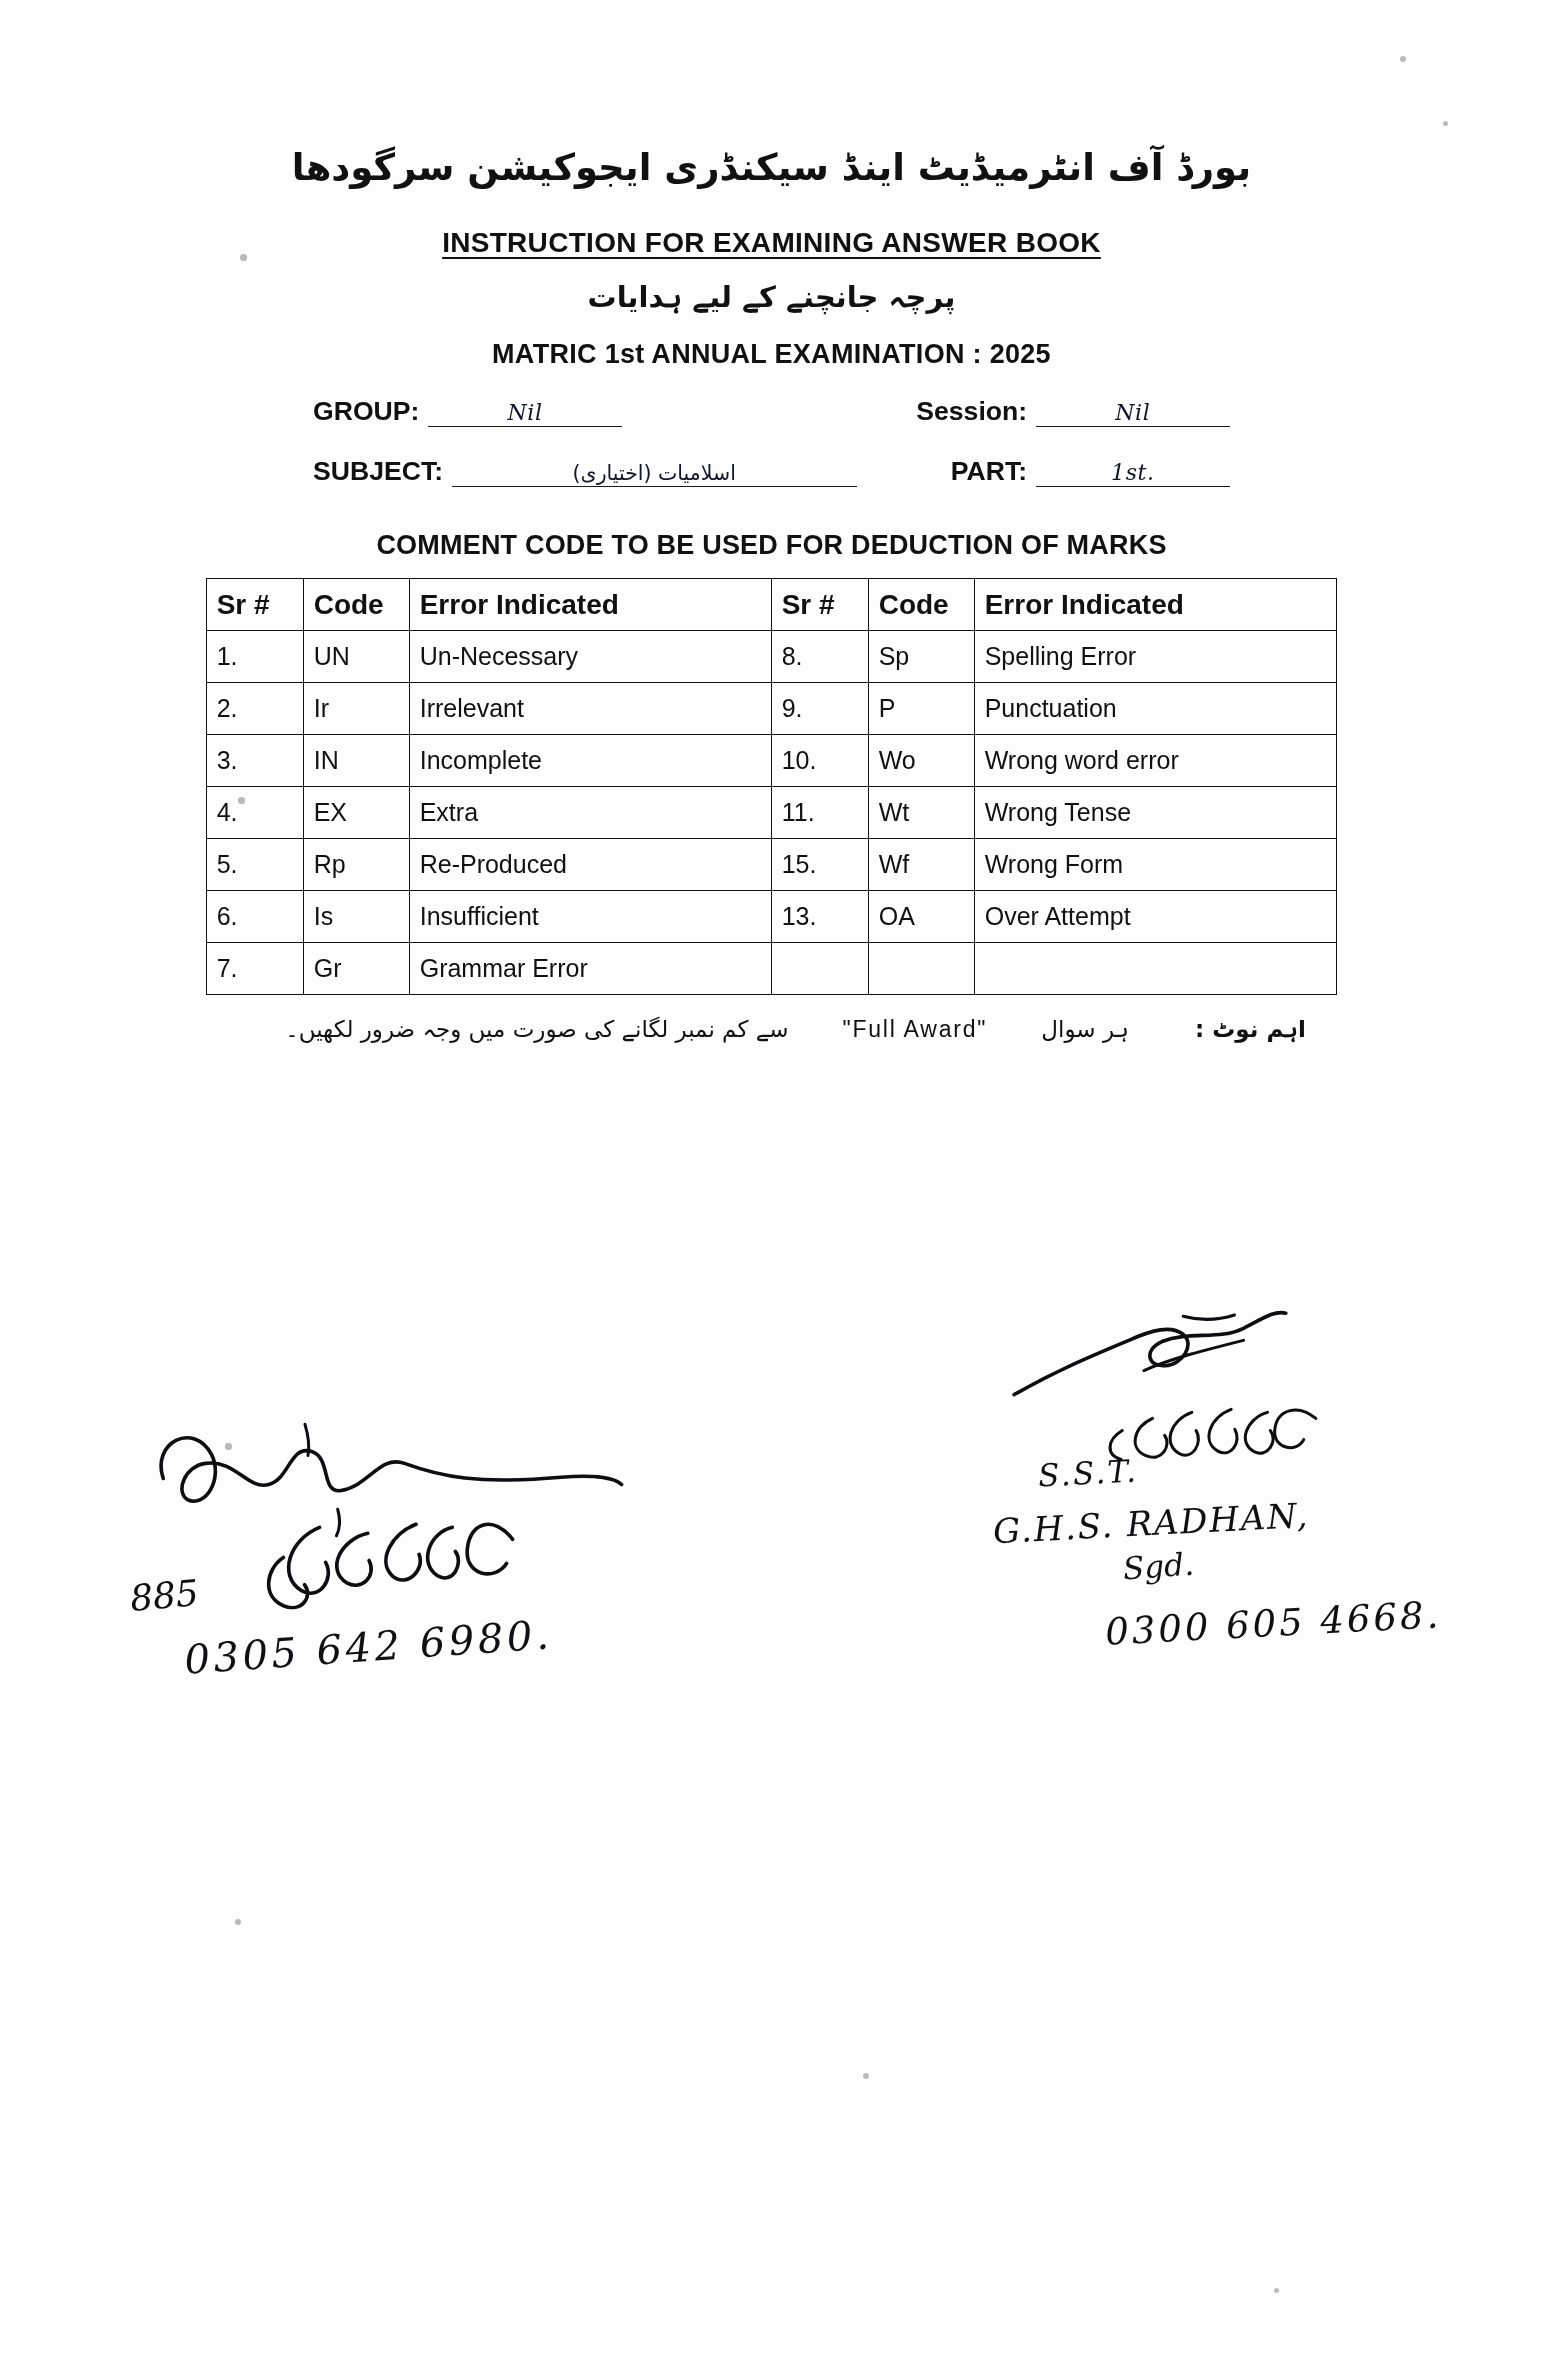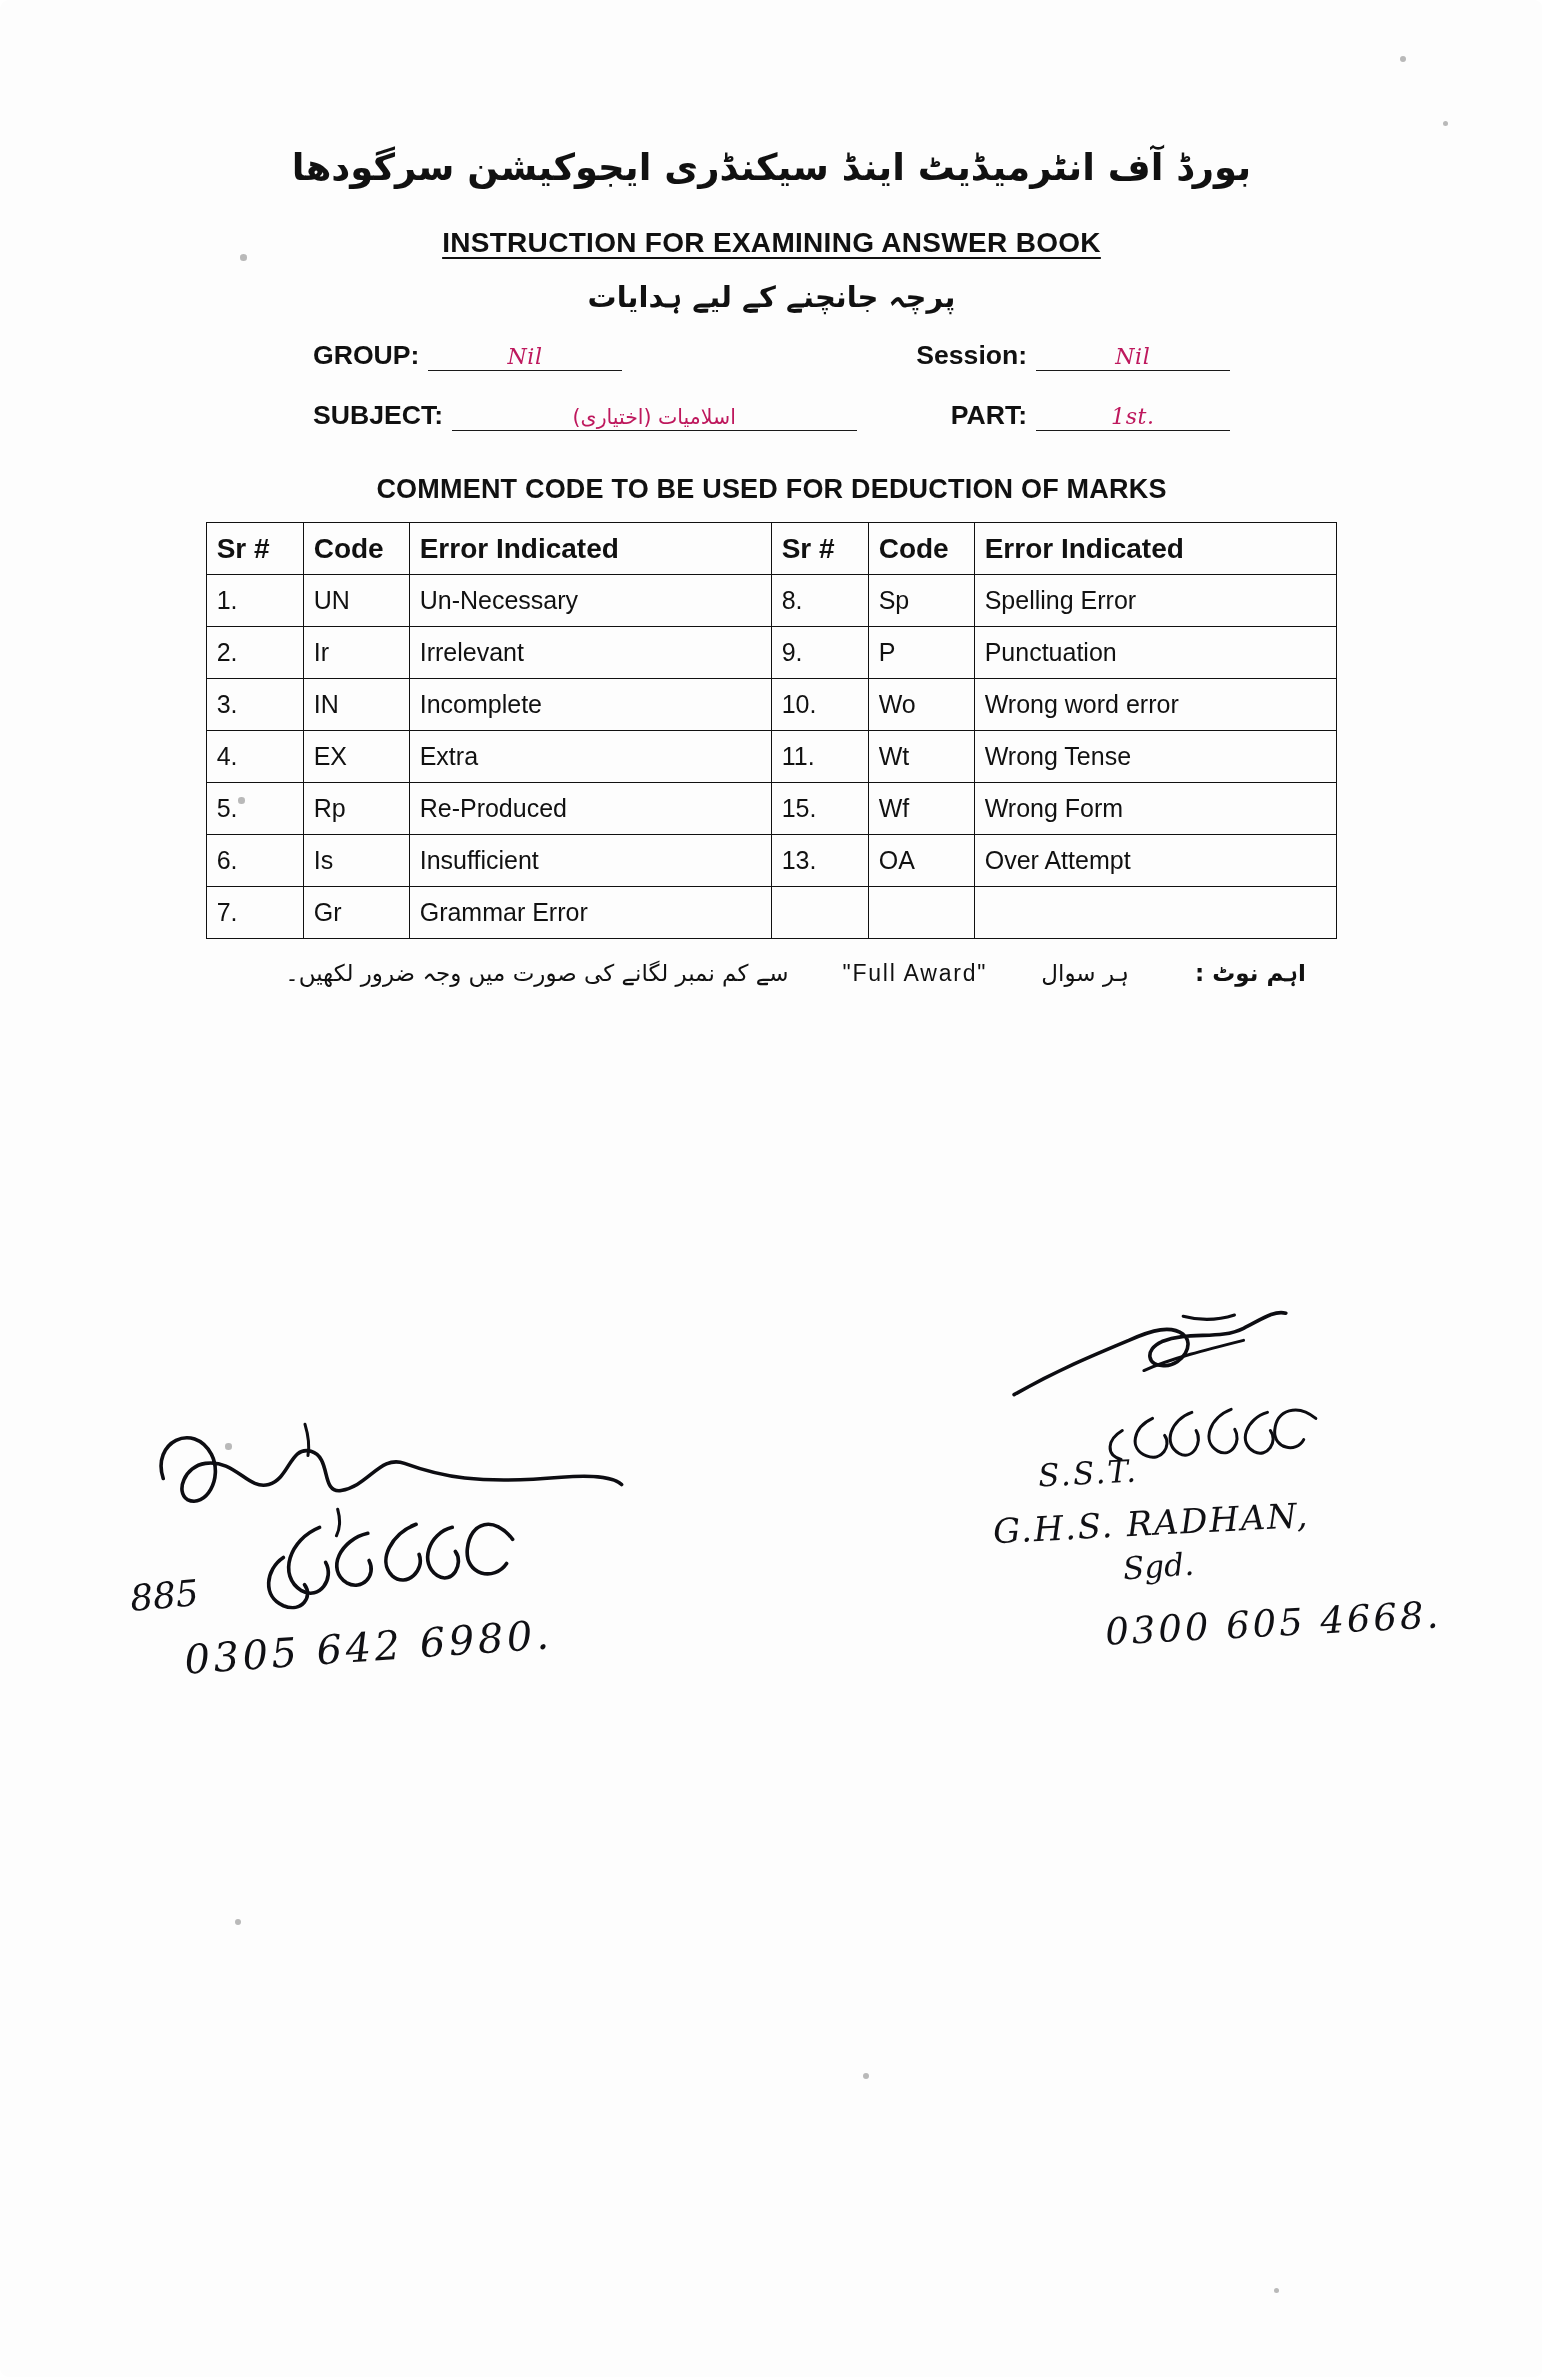--- a/index.html
+++ b/index.html
@@ -100,21 +100,21 @@
   .field-label { white-space: nowrap; }
   .field-value {
     min-width: 175px;
     border-bottom: 1.8px solid #1a1a1a;
     padding: 0 9.7px 2.4px 9.7px;
     text-align: center;
     font-family: "DejaVu Serif", serif;
     font-style: italic;
     font-weight: normal;
     font-size: 24px;
-    color: #be185d;
+    color: #0f172a;
     line-height: 1.0;
     white-space: nowrap;
   }
   .field-value.handwrite {
     font-size: 22px;
     letter-spacing: 0.6px;
   }
   .field-value.urdu-hand {
     font-family: "DejaVu Sans", sans-serif;
     direction: rtl;
@@ -242,20 +242,21 @@
   <div class="speck" style="left:1274px; top:2288px; width:5.4px; height:5.4px;"></div>
 
   <div class="doc">
 
     <div class="board-title urdu">بورڈ آف انٹرمیڈیٹ اینڈ سیکنڈری ایجوکیشن سرگودھا</div>
 
     <div class="instruction-line">INSTRUCTION FOR EXAMINING ANSWER BOOK</div>
 
     <div class="urdu-sub urdu">پرچہ جانچنے کے لیے ہدایات</div>
 
+    <div class="exam-line">MATRIC 1st ANNUAL EXAMINATION : 2025</div>
 
     <div class="field-row">
       <div class="field">
         <span class="field-label">GROUP:</span>
         <span class="field-value handwrite">Nil</span>
       </div>
       <div class="field">
         <span class="field-label">Session:</span>
         <span class="field-value handwrite">Nil</span>
       </div>

